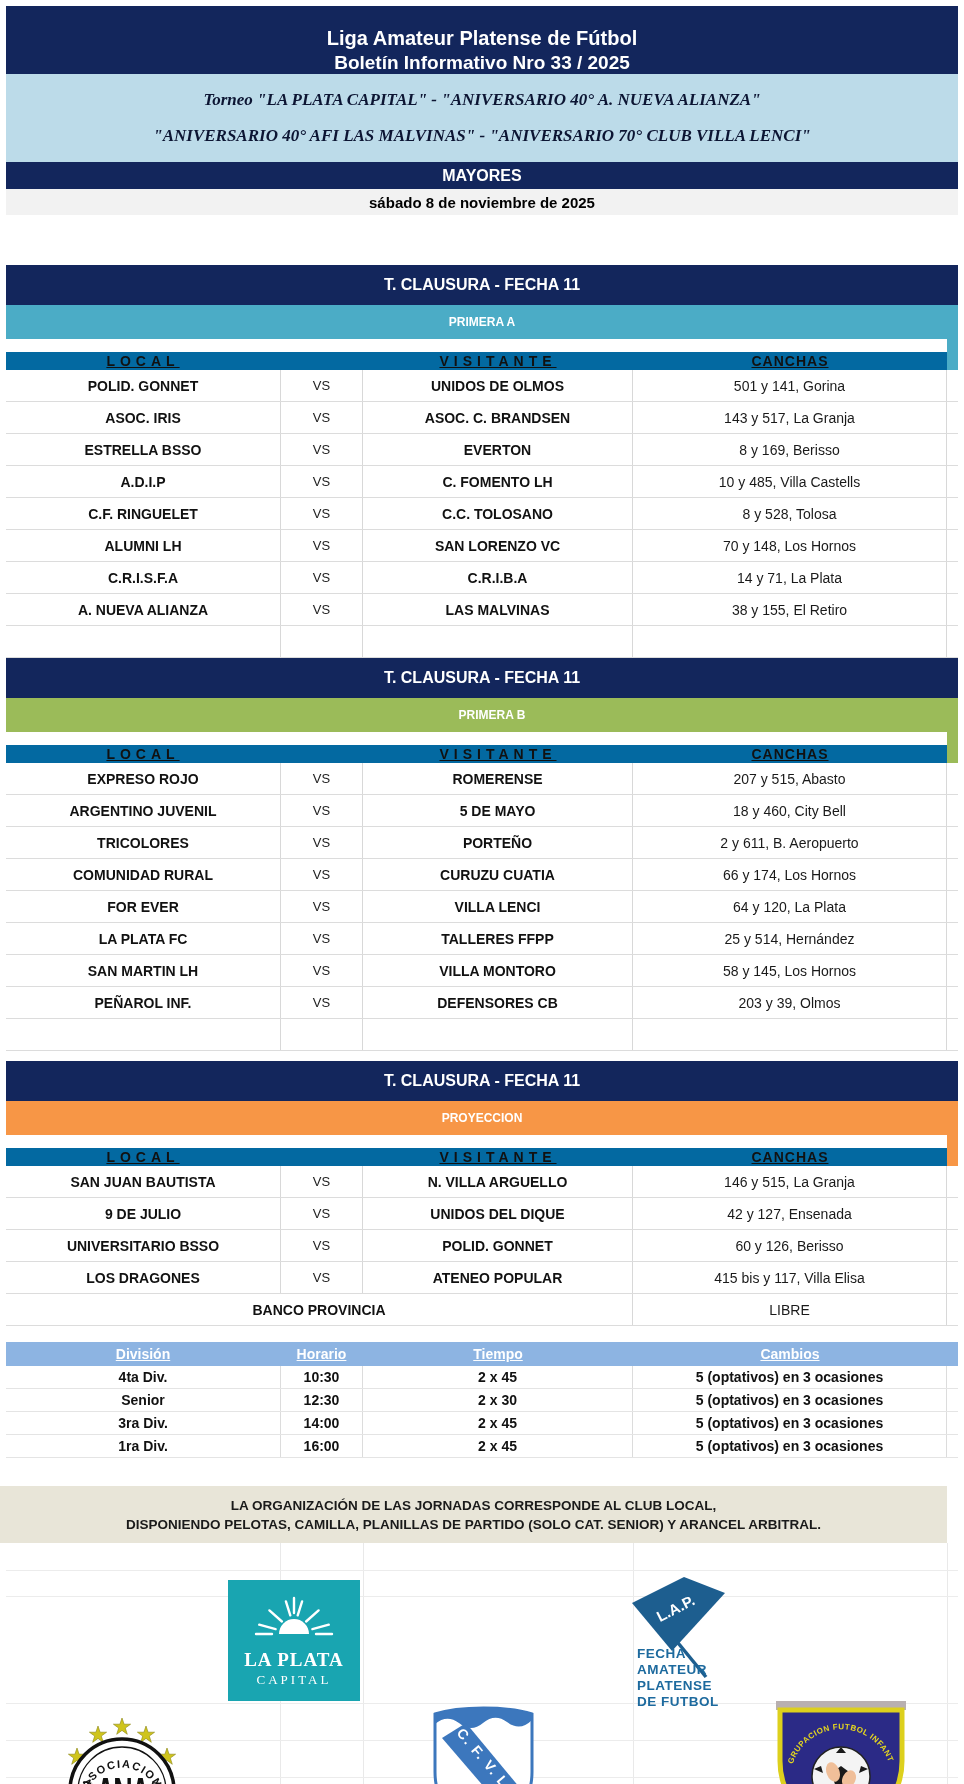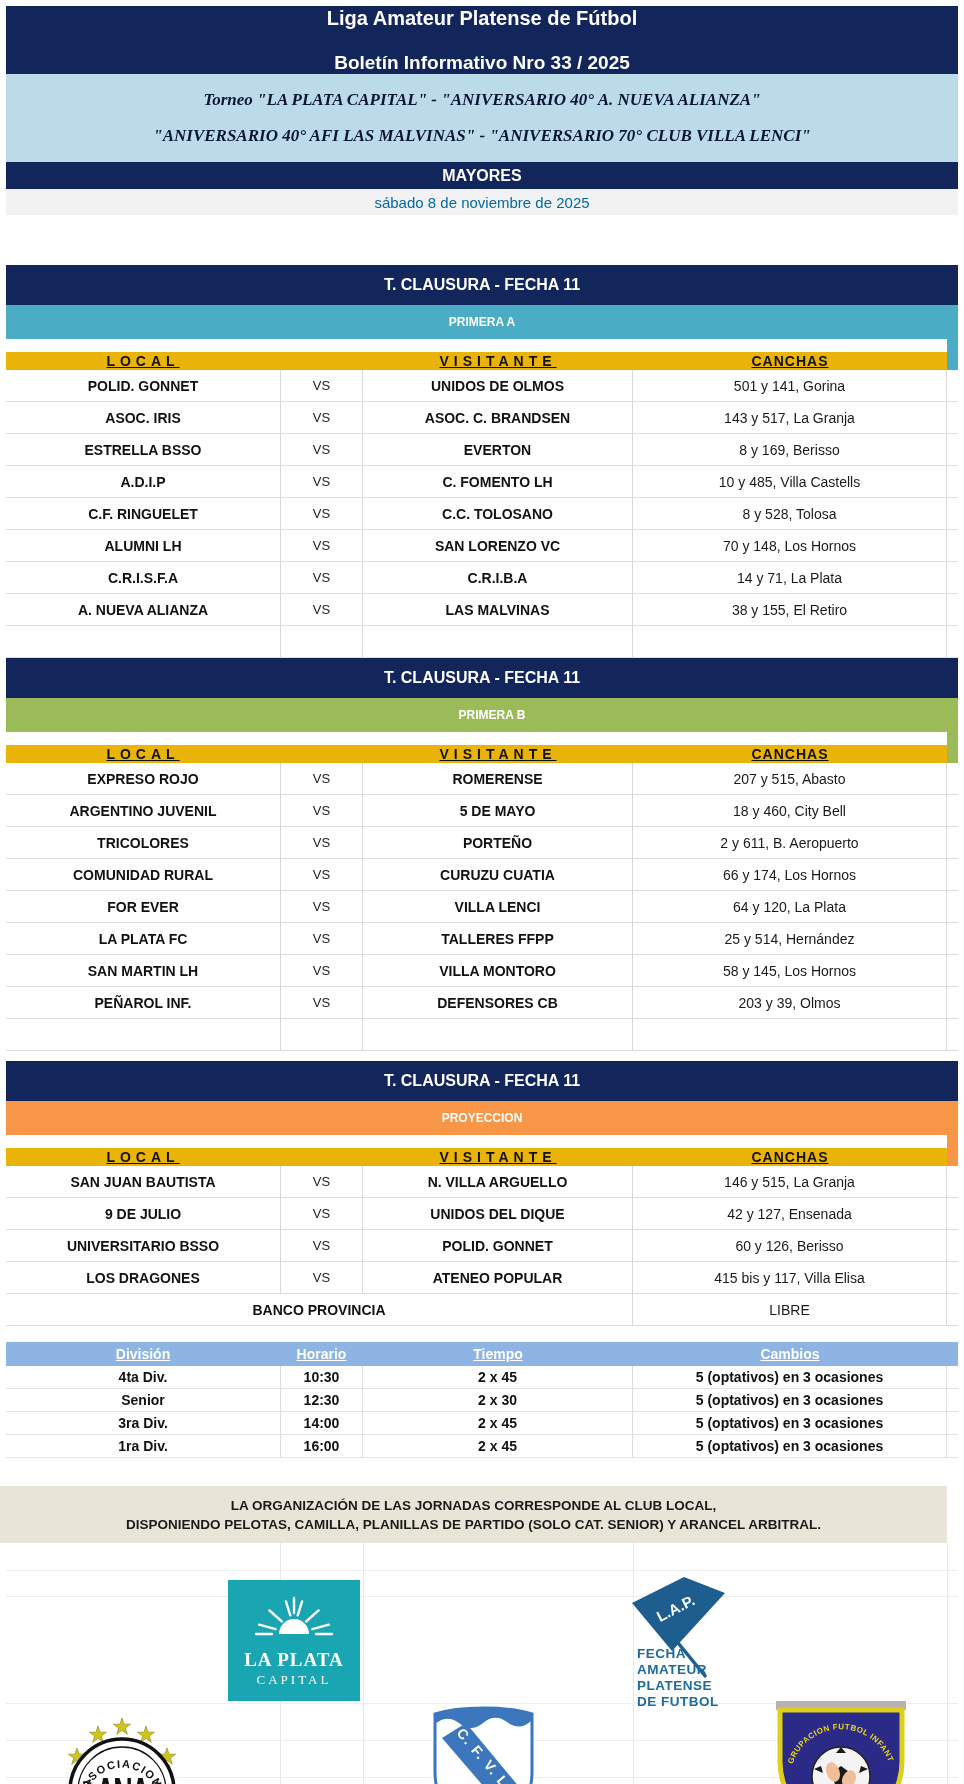--- a/index.html
+++ b/index.html
@@ -2,39 +2,39 @@
 <html><head>
 <meta charset="utf-8">
 <style>
   html,body{margin:0;padding:0;background:#ffffff;}
   .page{position:relative;width:964px;height:1784px;background:#fff;overflow:hidden;
         font-family:"Liberation Sans",sans-serif;color:#111;}
   .bar{margin:0 6px;display:flex;align-items:center;justify-content:center;text-align:center;}
   .navy{background:#13265c;color:#fff;font-weight:bold;}
   .sp{width:100%;}
   
-  .hdr{height:68px;flex-direction:column;justify-content:space-between;gap:14px;}
+  .hdr{height:68px;flex-direction:column;justify-content:flex-end;gap:2px;}
   .hdr .t1{font-size:20px;line-height:24px;}
   .hdr .t2{font-size:19px;line-height:22px;}
   .tband{height:88px;background:#bcdbe9;flex-direction:column;justify-content:space-evenly;
          font-family:"Liberation Serif",serif;font-style:italic;font-weight:bold;
          font-size:17px;color:#0c1533;}
   .mayores{height:27px;font-size:16px;}
-  .datebar{height:26px;background:#f2f2f2;color:#0369a1;font-weight:normal;font-size:15px;}
+  .datebar{height:26px;background:#f2f2f2;color:#000000;font-weight:bold;font-size:15px;}
   
   .fecha{height:40px;font-size:16px;}
   .divbar{height:34px;color:#fff;font-weight:bold;font-size:12px;}
   .s-teal .divbar{background:#4bacc6;} .s-teal .accent{background:#4bacc6;}
   .s-green .divbar{background:#9bbb59;padding-left:20px;} .s-green .accent{background:#9bbb59;}
   .s-orange .divbar{background:#f79646;} .s-orange .accent{background:#f79646;}
   
   .trow{display:grid;grid-template-columns:274px 83px 270px 314px 11px;margin:0 6px;}
   .trow>div{display:flex;align-items:center;justify-content:center;text-align:center;}
   .thead{height:31px;}
-  .thead .gc{background:#eab308;margin-top:13px;}
+  .thead .gc{background:#0369a1;margin-top:13px;}
   .hlabel{font-weight:bold;font-size:14px;text-decoration:underline;letter-spacing:5px;}
   .hlabel.canch{letter-spacing:1px;}
   .mrow{height:31px;border-bottom:1px solid #dcdcdc;background:#fff;}
   .mrow .cvs{border-left:1px solid #d8d8d8;border-right:1px solid #d8d8d8;}
   .mrow .cvi{border-right:1px solid #d8d8d8;}
   .mrow .cca{border-right:1px solid #d8d8d8;}
   .erow{height:31px;border-bottom:1px solid #dcdcdc;}
   .erow .cvs{border-left:1px solid #d8d8d8;border-right:1px solid #d8d8d8;}
   .erow .cvi{border-right:1px solid #d8d8d8;}
   .erow .cca{border-right:1px solid #d8d8d8;}

